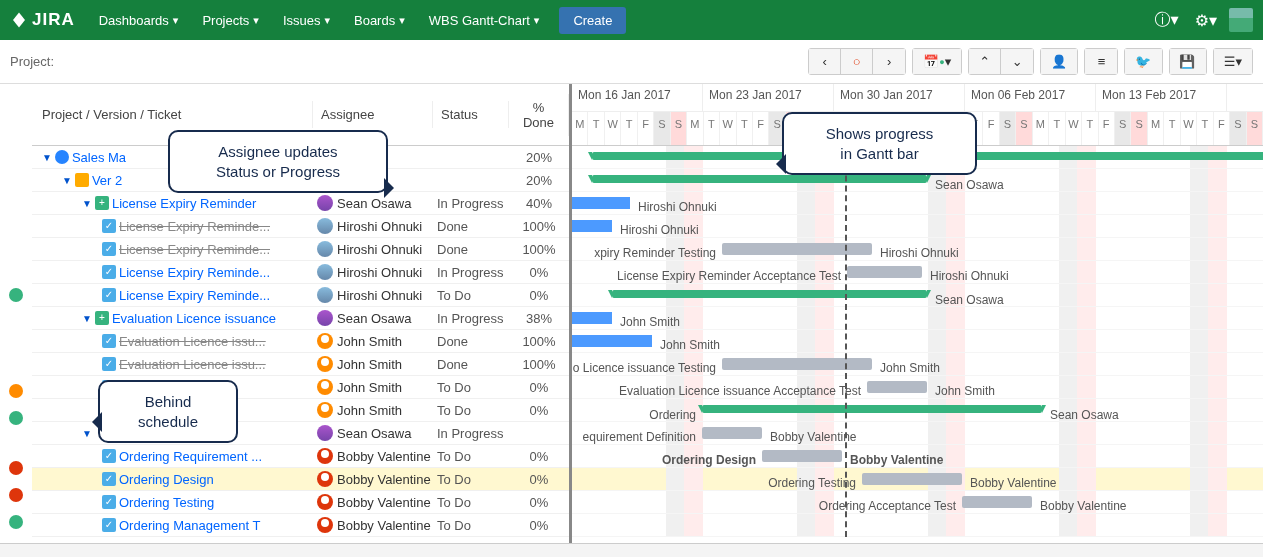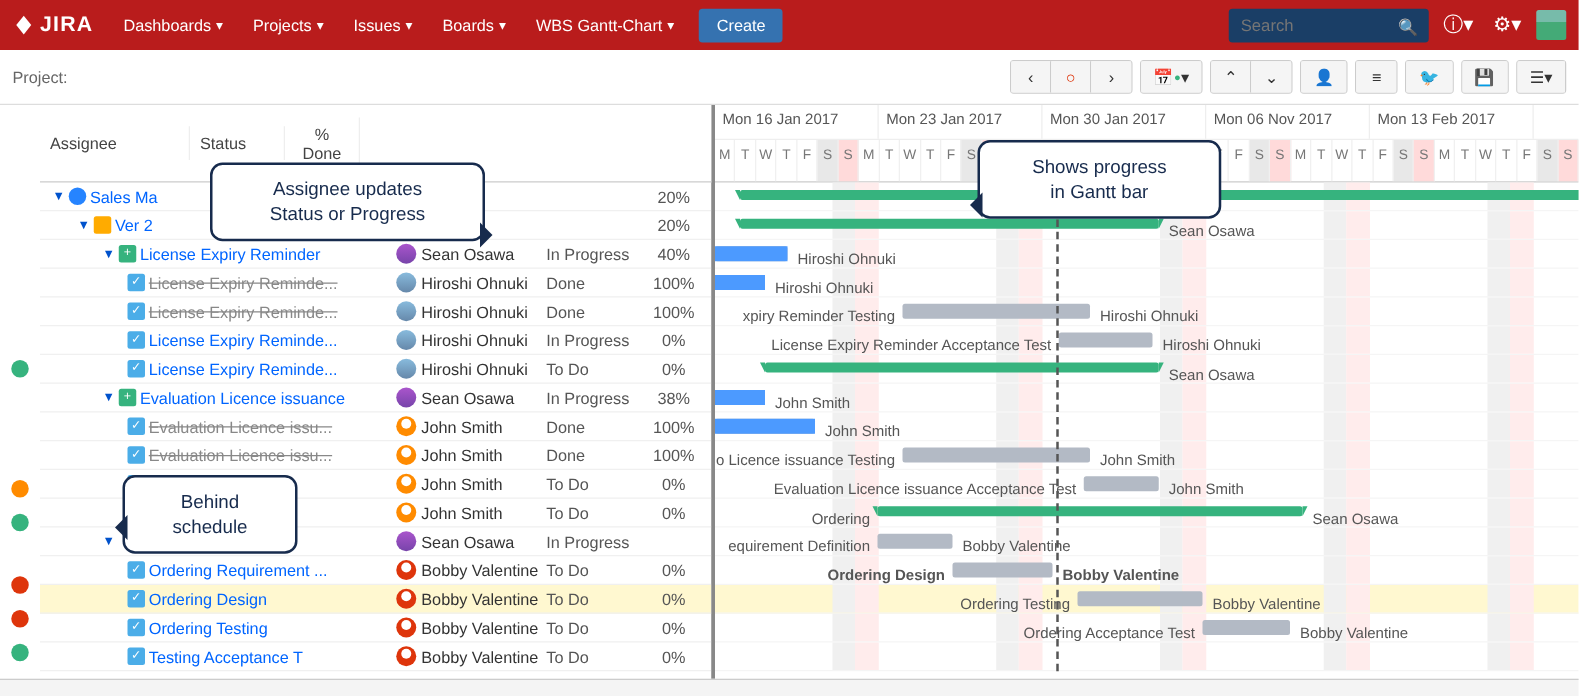--- a/index.html
+++ b/index.html
@@ -1,17 +1,17 @@
 <!DOCTYPE html>
 <html><head>
 <meta charset="utf-8">
 <style>
 * { box-sizing: border-box; margin: 0; padding: 0; }
 body { font-family: -apple-system, BlinkMacSystemFont, "Segoe UI", Arial, sans-serif; font-size: 13px; color: #333; background: #fff; width: 1263px; height: 557px; overflow: hidden; position: relative; }
-.topnav { background: #b91c1c; color: #fff; height: 40px; display: flex; align-items: center; padding: 0 10px; }
+.topnav { background: #15803d; color: #fff; height: 40px; display: flex; align-items: center; padding: 0 10px; }
 .logo { font-weight: bold; font-size: 17px; letter-spacing: 1px; margin-right: 14px; display: flex; align-items: center; gap: 4px; }
 .nav-items { display: flex; gap: 4px; align-items: center; }
 .nav-item { color: #fff; padding: 6px 10px; cursor: pointer; border-radius: 3px; display: flex; align-items: center; gap: 4px; }
 .nav-create { background: #3572b0; padding: 6px 14px; border-radius: 3px; margin-left: 6px; font-weight: 500; }
 .nav-right { margin-left: auto; display: flex; align-items: center; gap: 8px; }
 .search-box { background: #1a3e66; border: none; color: #fff; padding: 6px 28px 6px 10px; width: 160px; border-radius: 3px; }
 .search-wrap { position: relative; }
 .search-icon { position: absolute; right: 8px; top: 7px; color: #ccc; }
 .nav-icon { color: #fff; font-size: 16px; cursor: pointer; padding: 4px; }
 .avatar-img { width: 24px; height: 24px; background: linear-gradient(#7ba 40%, #4a7 40%); border-radius: 2px; }
@@ -111,24 +111,20 @@
         <span>Boards</span>
         <span class="arrow">▾</span>
       </div>
     <div class="nav-item">
         <span>WBS Gantt-Chart</span>
         <span class="arrow">▾</span>
       </div>
     <div class="nav-item nav-create">Create</div>
   </div>
   <div class="nav-right">
-    <div class="search-wrap">
-      <input class="search-box" placeholder="Search" style="">
-      <span class="search-icon">🔍</span>
-    </div>
     <span class="nav-icon">ⓘ▾</span>
     <span class="nav-icon">⚙▾</span>
     <div class="avatar-img"></div>
   </div>
 </div>
 
 <div class="toolbar">
   <span class="proj-label">Project:</span>
   <div class="tool-right">
     <div class="tbtn-group">
@@ -188,20 +184,21 @@
       <div style="height: 23px;">
         <div class="status-dot" style="background: rgb(222, 53, 11);"></div>
       </div>
       <div style="height: 23px;">
         <div class="status-dot" style="background: rgb(54, 179, 126);"></div>
       </div>
       <div style="height: 23px;"></div>
     </div>
   <div class="grid">
     <div class="grid-head">
+      <div class="gh gh-name">Project / Version / Ticket</div>
       <div class="gh gh-ass">Assignee</div>
       <div class="gh gh-stat">Status</div>
       <div class="gh gh-done">% Done</div>
     </div>
     <div class="grid-body" id="gridbody">
         <div class="row">
           <div class="rcell rc-name" style="padding-left: 10px;">
             <span class="expand">▼</span>
             <span class="ic-proj"></span>
             <span class="ttl">Sales Ma</span>
@@ -390,38 +387,38 @@
           <div class="rcell rc-ass">
             <span class="av b"></span>
             <span>Bobby Valentine</span>
           </div>
           <div class="rcell rc-stat">To Do</div>
           <div class="rcell rc-done">0%</div>
         </div>
         <div class="row">
           <div class="rcell rc-name" style="padding-left: 70px;">
             <span class="ic-task">✓</span>
-            <span class="ttl">Testing Acceptance T</span>
+            <span class="ttl">Ordering Management T</span>
           </div>
           <div class="rcell rc-ass">
             <span class="av b"></span>
             <span>Bobby Valentine</span>
           </div>
           <div class="rcell rc-stat">To Do</div>
           <div class="rcell rc-done">0%</div>
         </div>
       </div>
   </div>
   <div class="gantt">
     <div class="gantt-head">
       <div class="date-row" id="daterow">
           <div>Mon 16 Jan 2017</div>
           <div>Mon 23 Jan 2017</div>
           <div>Mon 30 Jan 2017</div>
-          <div>Mon 06 Nov 2017</div>
+          <div>Mon 06 Feb 2017</div>
           <div>Mon 13 Feb 2017</div>
         </div>
       <div class="day-row" id="dayrow">
           <div>M</div>
           <div>T</div>
           <div>W</div>
           <div>T</div>
           <div>F</div>
           <div class="day-wkd">S</div>
           <div class="day-sun">S</div>

